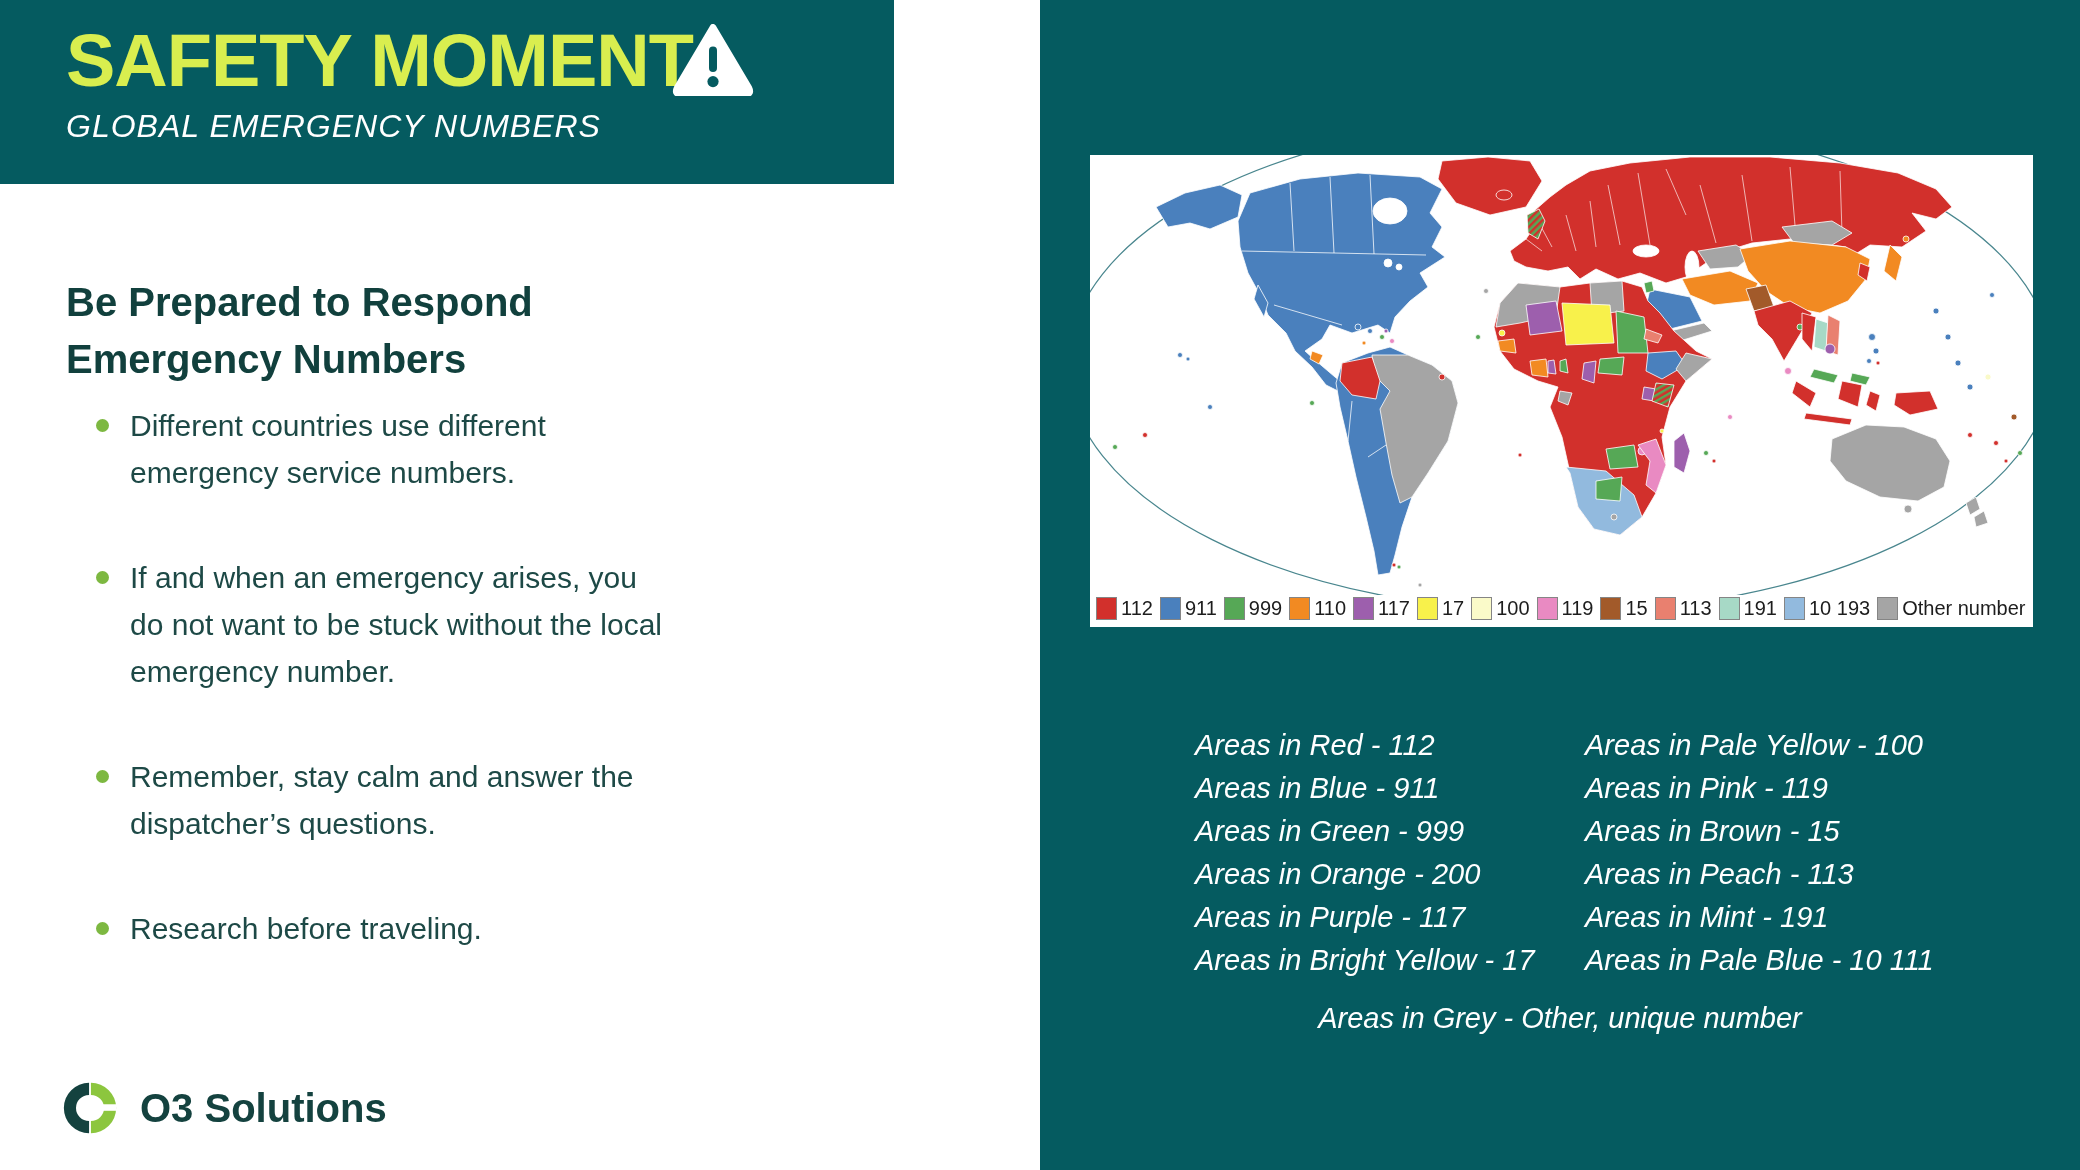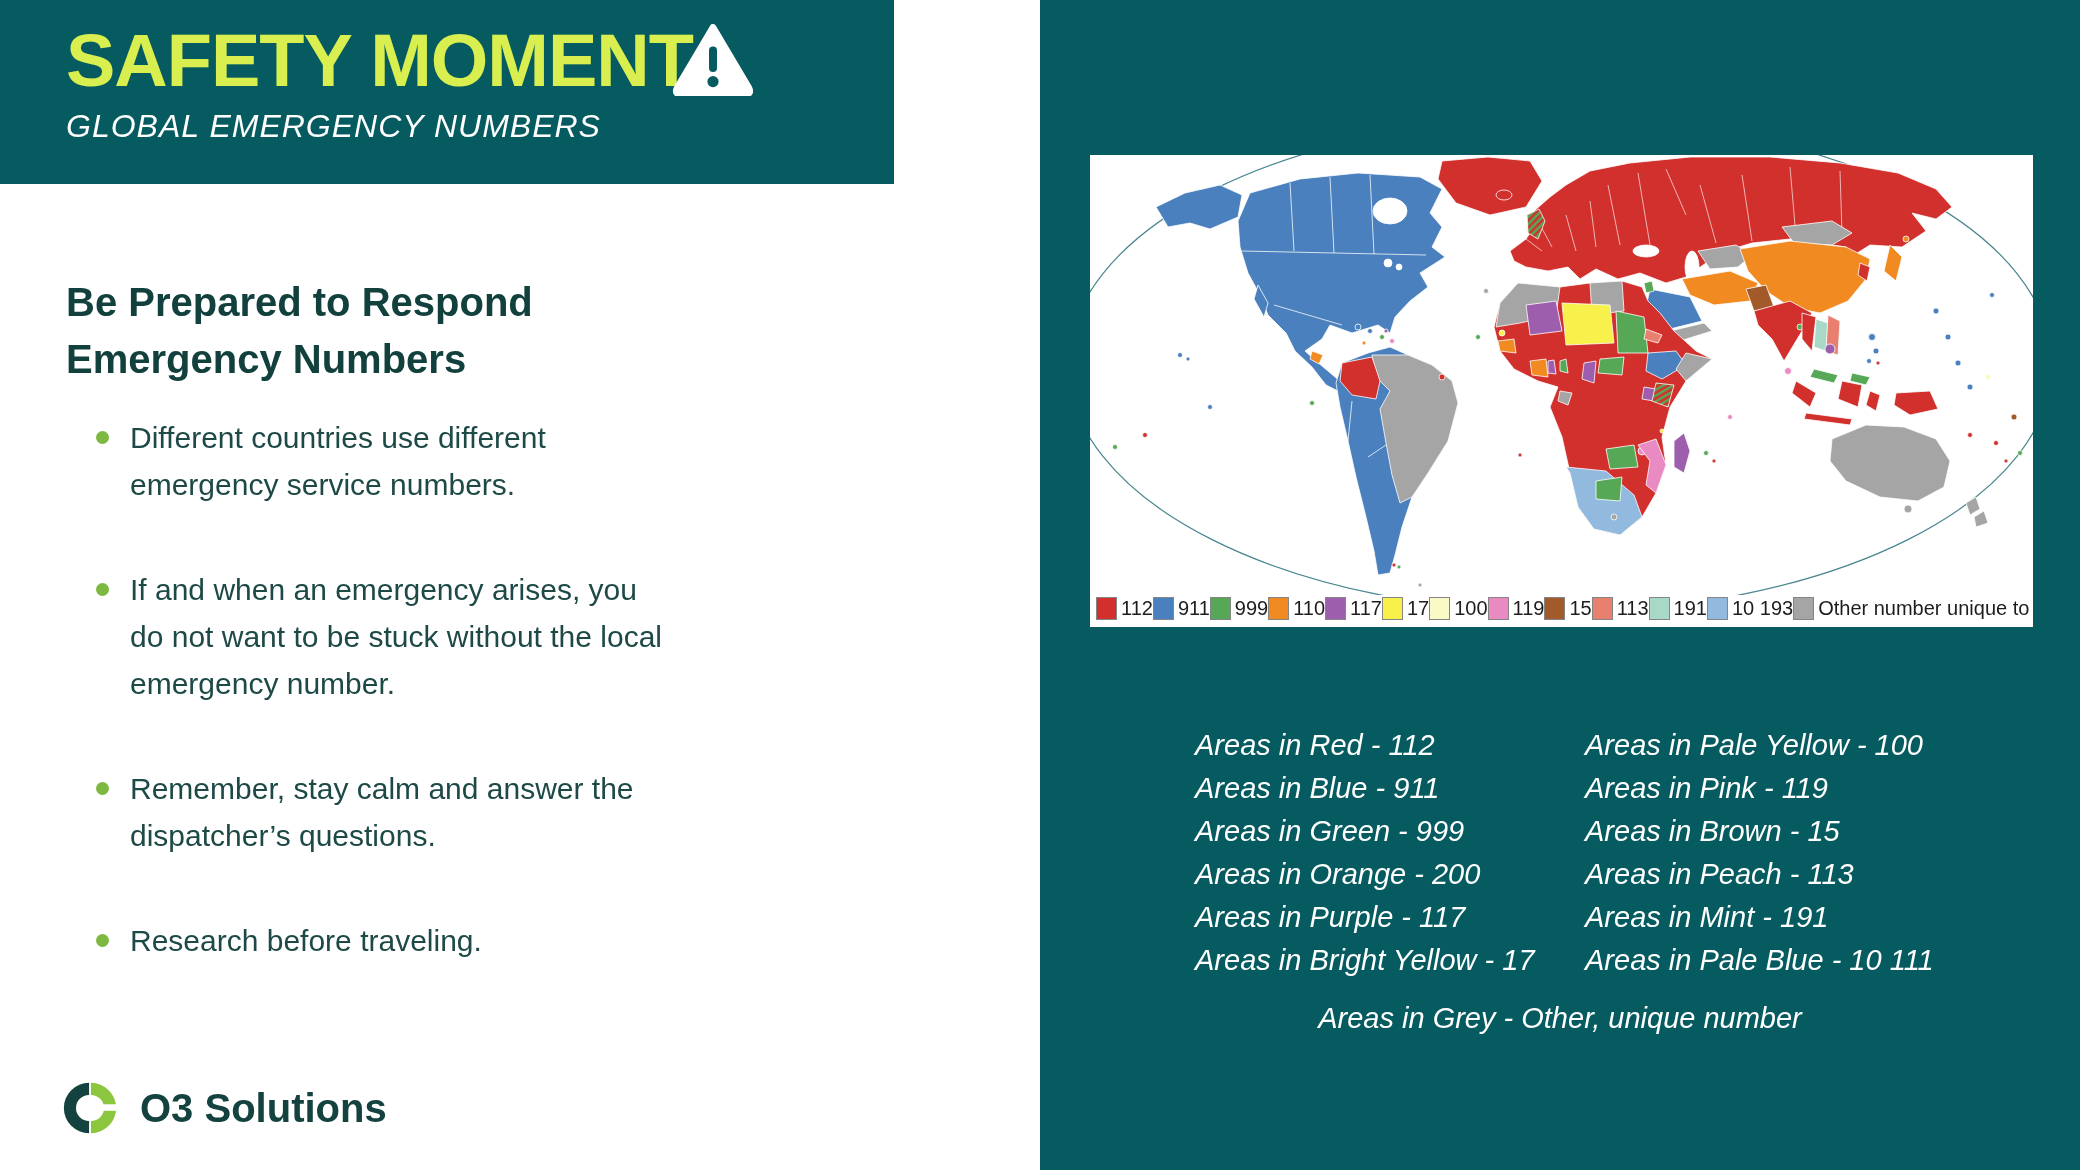--- a/index.html
+++ b/index.html
@@ -8,33 +8,33 @@
 
   
   .header-band{position:absolute;left:0;top:0;width:894px;height:184px;background:var(--c-teal,#055b60);}
   .title{position:absolute;left:66px;top:18px;font-size:74px;font-weight:800;letter-spacing:-1px;color:var(--c-accent-yellow,#d9ee4f);white-space:nowrap;}
   .subtitle{position:absolute;left:66px;top:108px;font-size:32px;font-style:italic;color:#ffffff;letter-spacing:1px;white-space:nowrap;}
   .warn-icon{position:absolute;left:672px;top:24px;width:82px;height:72px;}
 
   .heading{position:absolute;left:66px;top:240px;font-size:40px;font-weight:700;color:var(--c-dark-text,#11403d);line-height:57px;margin-top:34px;}
 
   .bullets{position:absolute;left:96px;top:398px;width:580px;margin:0;padding:0;list-style:none;}
-  .bullet{display:flex;margin:16px 0 58px 0;}
+  .bullet{display:flex;margin:4px 0 58px 0;}
   .dot{flex:0 0 13px;width:13px;height:13px;border-radius:50%;background:var(--c-bullet-green,#7db841);margin:17px 21px 0 0;}
   .btext{font-size:30px;line-height:47px;color:var(--c-bullet-text,#1d4946);}
 
   .logo{position:absolute;left:62px;top:1080px;display:flex;align-items:center;}
   .logo svg{width:56px;height:56px;}
   .logo-text{font-size:40px;font-weight:700;color:var(--c-logo-dark,#14423f);margin-left:22px;}
 
   
   .right-panel{position:absolute;left:1040px;top:0;width:1040px;height:1170px;background:var(--c-teal,#055b60);}
   .map-box{position:absolute;left:50px;top:155px;width:943px;height:472px;background:#ffffff;overflow:hidden;}
   .map-box svg.worldmap{position:absolute;left:0;top:0;}
-  .map-legend{position:absolute;left:6px;bottom:5px;width:935px;height:27px;display:flex;align-items:center;white-space:nowrap;overflow:hidden;margin-top:15px;}
+  .map-legend{position:absolute;left:6px;bottom:5px;width:935px;height:27px;display:flex;align-items:center;gap:7px;white-space:nowrap;overflow:hidden;margin-top:15px;}
   .legend-item{display:inline-flex;align-items:center;gap:4px;flex:0 0 auto;}
   .chip{display:inline-block;width:21px;height:23px;border:1px solid #858585;box-sizing:border-box;}
   .chip-label{font-size:20px;color:#1d1d1d;}
 
   .areas-grid{position:absolute;left:155px;top:724px;width:820px;display:grid;grid-template-columns:390px auto;column-gap:0;}
   .area-line{font-size:29px;font-style:italic;color:#ffffff;line-height:43px;white-space:nowrap;}
   .areas-footer{position:absolute;left:0;top:1002px;width:1040px;text-align:center;font-size:29px;font-style:italic;color:#ffffff;}
 
   
   .f-red{fill:var(--map-red,#d2302c);} .f-blue{fill:var(--map-blue,#4a80bd);}

